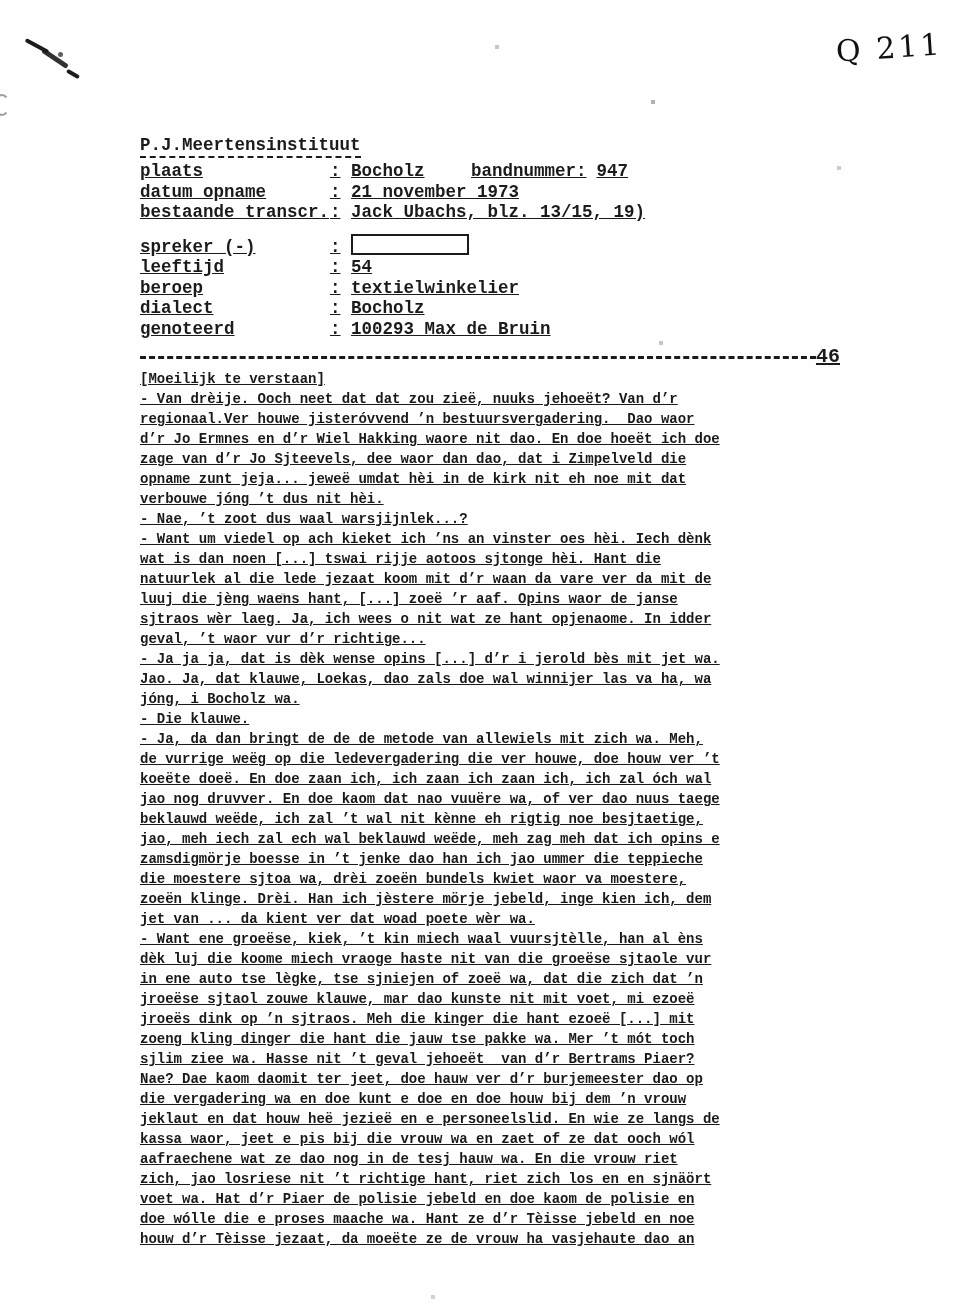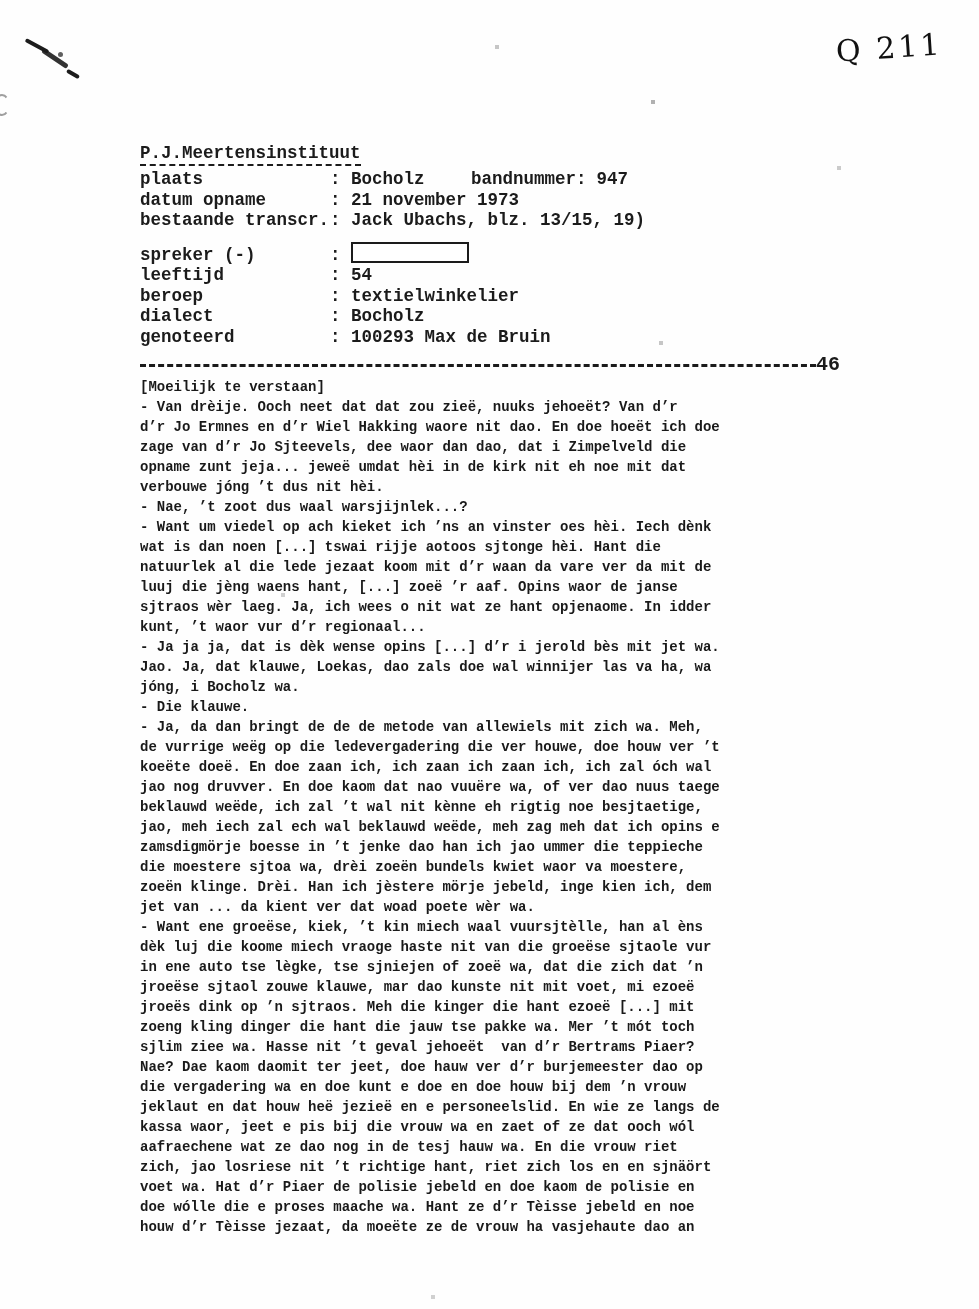--- a/index.html
+++ b/index.html
@@ -37,21 +37,21 @@
     position:absolute; left:0; top:0; width:2px; height:2px;
     box-shadow:
       652px 101px 0 1px rgba(0,0,0,.30),
       496px  46px 0 1px rgba(0,0,0,.22),
       838px 167px 0 1px rgba(0,0,0,.20),
       660px 342px 0 1px rgba(0,0,0,.22),
       282px 594px 0 1px rgba(0,0,0,.18),
       432px 1296px 0 1px rgba(0,0,0,.18);
   }
 
-  .content { position:absolute; left:140px; top:143px; }
+  .content { position:absolute; left:140px; top:135px;text-decoration:underline; }
 
   .institute {
     font-weight:bold; font-size:17.5px; line-height:21px;
     display:inline-block;
     border-bottom:2px dashed #1b1b1b;
     margin-bottom:3px;
   }
 
   .field-row { display:flex; line-height:20.5px; white-space:pre; font-weight:bold; font-size:17.5px; }
   .field-label { flex:0 0 190px; }
@@ -155,20 +155,21 @@
       <span class="separator-line"></span>
       <span class="separator-num">46</span>
     </div>
 
     <div class="transcript">
 
         <div class="t-line">[Moeilijk te verstaan]</div>
 
         <div class="t-line">- Van drèije. Ooch neet dat dat zou zieë, nuuks jehoeët? Van d’r</div>
 
+        <div class="t-line">regionaal.Ver houwe jisteróvvend ’n bestuursvergadering.  Dao waor</div>
 
         <div class="t-line">d’r Jo Ermnes en d’r Wiel Hakking waore nit dao. En doe hoeët ich doe</div>
 
         <div class="t-line">zage van d’r Jo Sjteevels, dee waor dan dao, dat i Zimpelveld die</div>
 
         <div class="t-line">opname zunt jeja... jeweë umdat hèi in de kirk nit eh noe mit dat</div>
 
         <div class="t-line">verbouwe jóng ’t dus nit hèi.</div>
 
         <div class="t-line">- Nae, ’t zoot dus waal warsjijnlek...?</div>
@@ -176,21 +177,21 @@
         <div class="t-line">- Want um viedel op ach kieket ich ’ns an vinster oes hèi. Iech dènk</div>
 
         <div class="t-line">wat is dan noen [...] tswai rijje aotoos sjtonge hèi. Hant die</div>
 
         <div class="t-line">natuurlek al die lede jezaat koom mit d’r waan da vare ver da mit de</div>
 
         <div class="t-line">luuj die jèng waens hant, [...] zoeë ’r aaf. Opins waor de janse</div>
 
         <div class="t-line">sjtraos wèr laeg. Ja, ich wees o nit wat ze hant opjenaome. In idder</div>
 
-        <div class="t-line">kunt, ’t waor vur d’r regionaal...</div>
+        <div class="t-line">geval, ’t waor vur d’r richtige...</div>
 
         <div class="t-line">- Ja ja ja, dat is dèk wense opins [...] d’r i jerold bès mit jet wa.</div>
 
         <div class="t-line">Jao. Ja, dat klauwe, Loekas, dao zals doe wal winnijer las va ha, wa</div>
 
         <div class="t-line">jóng, i Bocholz wa.</div>
 
         <div class="t-line">- Die klauwe.</div>
 
         <div class="t-line">- Ja, da dan bringt de de de metode van allewiels mit zich wa. Meh,</div>

